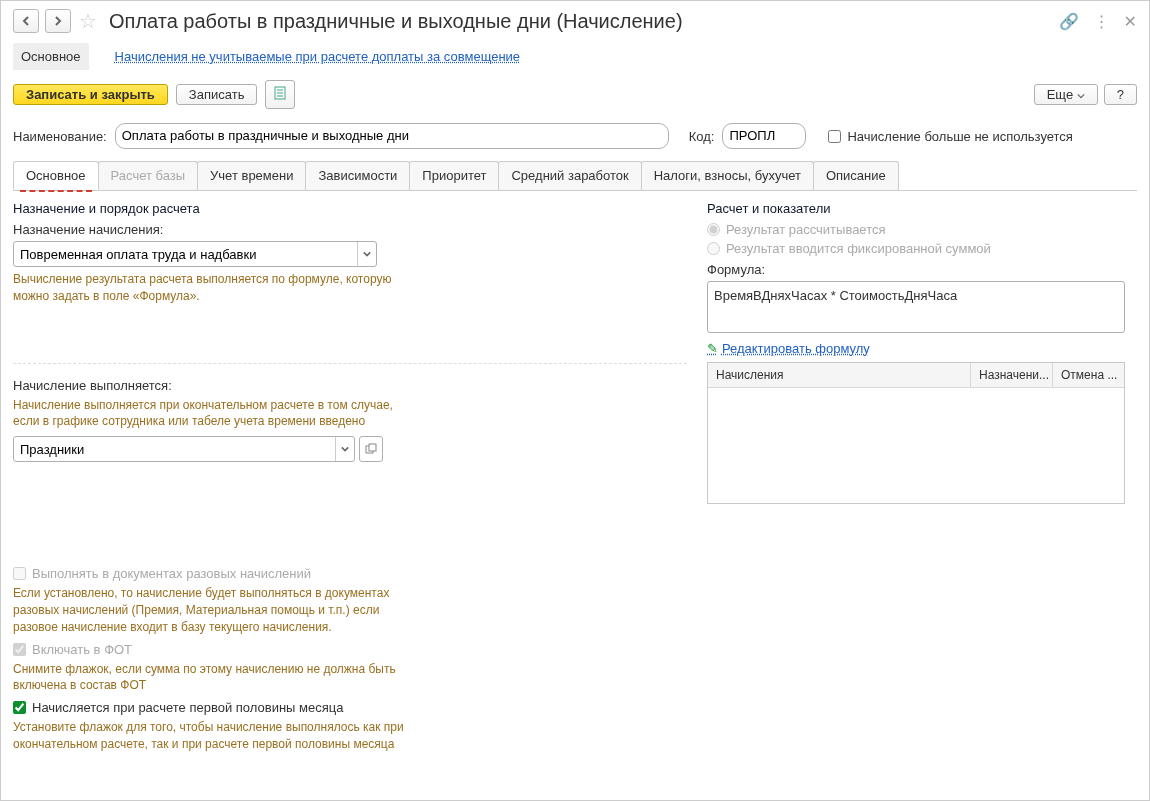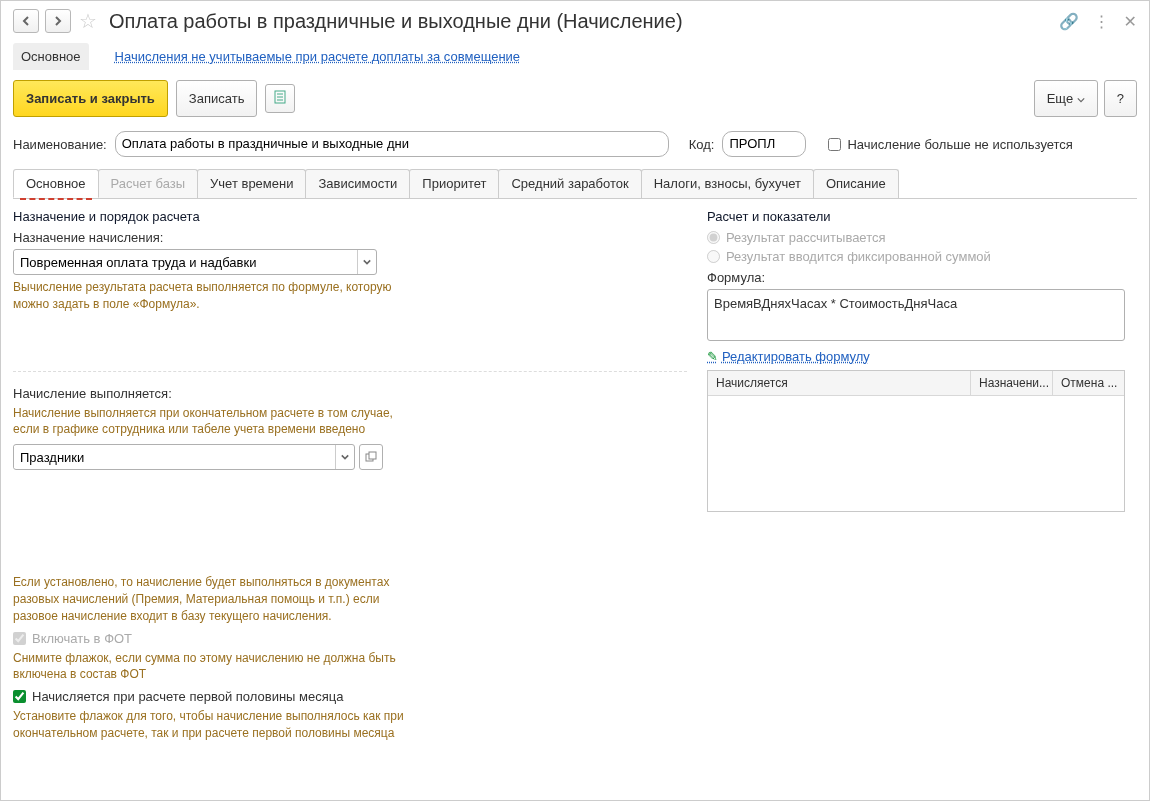--- a/index.html
+++ b/index.html
@@ -10,21 +10,21 @@
 .star{width:22px;height:22px;display:flex;align-items:center;justify-content:center;color:#ccc;font-size:20px;cursor:pointer}
 .title{font-size:20px;color:#333;margin-left:4px}
 .title-right{margin-left:auto;display:flex;gap:14px;align-items:center;color:#999}
 .title-right span{cursor:pointer;font-size:16px}
 .link-chain{color:#999}
 .navbar{padding:4px 12px 0 12px;display:flex;gap:18px;align-items:center}
 .nav-item{padding:6px 8px;cursor:pointer;font-size:13px}
 .nav-item.active{background:#eee;border-radius:3px 3px 0 0}
 .nav-item.link{color:#2060c0;text-decoration:underline dotted}
 .toolbar{padding:10px 12px;display:flex;gap:8px;align-items:center}
-.btn{border:1px solid #b0b0b0;border-radius:3px;padding:10px 12px;background:linear-gradient(#fff,#f2f2f2);cursor:pointer;font-size:13px}
+.btn{border:1px solid #b0b0b0;border-radius:3px;padding:2px 12px;background:linear-gradient(#fff,#f2f2f2);cursor:pointer;font-size:13px}
 .btn.primary{background:linear-gradient(#ffe85a,#ffd720);border-color:#c0a000;font-weight:bold}
 .btn.icon{padding:5px 8px}
 .toolbar-right{margin-left:auto;display:flex;gap:6px}
 .form-row{padding:4px 12px;display:flex;align-items:center;gap:8px}
 .label{color:#333;font-size:13px}
 .input{border:1px solid #b0b0b0;border-radius:10px;padding:3px 6px;font-size:13px;height:18px;line-height:18px}
 .input.long{width:540px}
 .input.code{width:70px}
 .checkbox{display:flex;align-items:center;gap:6px}
 .checkbox input{margin:0}
@@ -165,20 +165,24 @@
         <div class="ext-btn">
             <svg width="12" height="12" viewBox="0 0 12 12">
               <rect x="1" y="3" width="7" height="7" fill="none" stroke="#888"></rect>
               <rect x="4" y="1" width="7" height="7" fill="#fff" stroke="#888"></rect>
             </svg>
           </div>
       </div>
 
       <div style="height:100px"></div>
 
+      <div class="cb-row disabled">
+        <input type="checkbox" disabled="" style="">
+        <span>Выполнять в документах разовых начислений</span>
+      </div>
       <div class="hint">Если установлено, то начисление будет выполняться в документах разовых начислений (Премия, Материальная помощь и т.п.) если разовое начисление входит в базу текущего начисления.</div>
 
       <div class="cb-row disabled" style="margin-top:6px">
         <input type="checkbox" checked="" disabled="" style="">
         <span>Включать в ФОТ</span>
       </div>
       <div class="hint">Снимите флажок, если сумма по этому начислению не должна быть включена в состав ФОТ</div>
 
       <div class="cb-row" style="margin-top:6px">
         <input type="checkbox" checked="" class="cb-green" style="">
@@ -198,21 +202,21 @@
         <span>Результат вводится фиксированной суммой</span>
       </div>
       <div class="field-label">Формула:</div>
       <div class="formula-box">ВремяВДняхЧасах * СтоимостьДняЧаса</div>
       <div class="edit-link">
         <span class="pencil">✎</span>
         <span>Редактировать формулу</span>
       </div>
       <div class="grid">
         <div class="grid-header">
-          <div class="gh1">Начисляется</div>
+          <div class="gh1">Начисления</div>
           <div class="gh2">Назначени...</div>
           <div class="gh3">Отмена ...</div>
         </div>
       </div>
     </div>
   </div>
 
 </div>
 
 </body></html>

